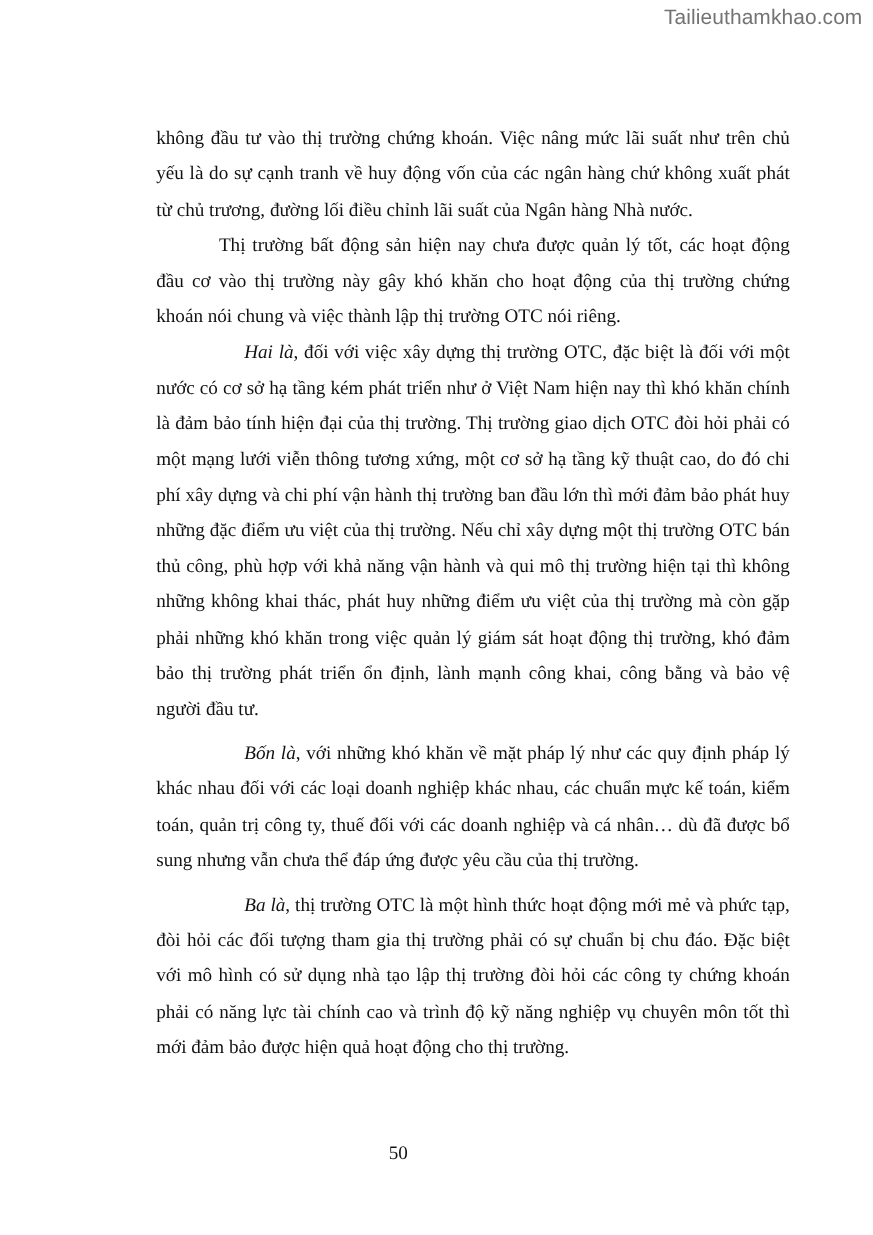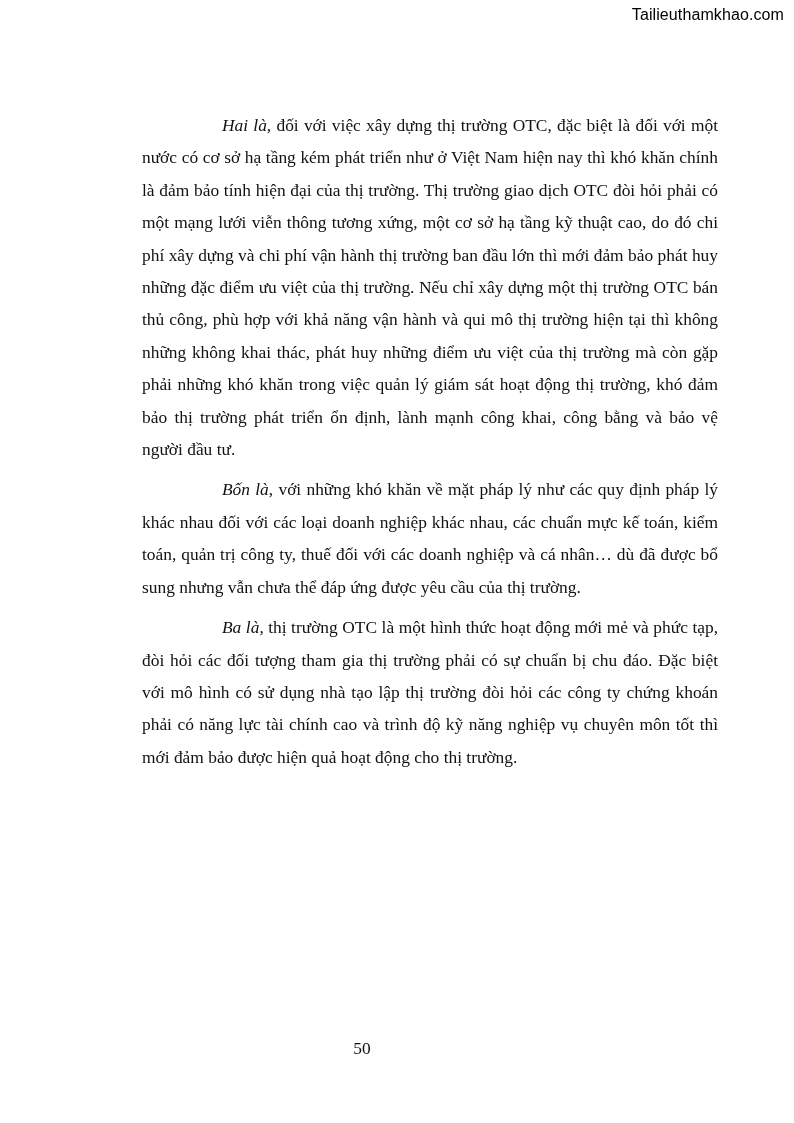--- a/index.html
+++ b/index.html
@@ -4,21 +4,21 @@
 <style>
   html, body { margin: 0; padding: 0; background: #ffffff; }
   body {
     width: 794px; height: 1123px; position: relative; overflow: hidden;
     font-family: "Liberation Serif", "DejaVu Serif", serif;
     color: #111111;
   }
   .watermark {
     position: absolute; top: 6px; right: 10px;
     font-family: "Liberation Sans", "DejaVu Sans", sans-serif;
-    font-size: 16px; color: #000000; letter-spacing: 0.1px;
+    font-size: 19px; color: #737373; letter-spacing: 0.1px;
   }
   .page {
     position: absolute; left: 142px; top: 109px; width: 576px;
   }
   .para {
     margin: 0; font-size: 17.4px; line-height: 32.4px;
     text-align: justify; text-justify: inter-word;
   }
   .para.indent { text-indent: 57px; }
   .para + .para { margin-top: 0; }
@@ -28,20 +28,26 @@
     position: absolute; left: 0; width: 724px; top: 1038px;
     text-align: center; font-size: 17.4px;
   }
 </style>
 </head>
 <body>
 
 <div class="watermark">Tailieuthamkhao.com</div>
 
 <div class="page">
+  <p class="para">
+    <span>không đầu tư vào thị trường chứng khoán. Việc nâng mức lãi suất như trên chủ yếu là do sự cạnh tranh về huy động vốn của các ngân hàng chứ không xuất phát từ chủ trương, đường lối điều chỉnh lãi suất của Ngân hàng Nhà nước.</span>
+  </p>
+  <p class="para indent">
+    <span>Thị trường bất động sản hiện nay chưa được quản lý tốt, các hoạt động đầu cơ vào thị trường này gây khó khăn cho hoạt động của thị trường chứng khoán nói chung và việc thành lập thị trường OTC nói riêng.</span>
+  </p>
   <p class="para indent">
     <span class="em">Hai là</span><span>, đối với việc xây dựng thị trường OTC, đặc biệt là đối với một nước có cơ sở hạ tầng kém phát triển như ở Việt Nam hiện nay thì khó khăn chính là đảm bảo tính hiện đại của thị trường. Thị trường giao dịch OTC đòi hỏi phải có một mạng lưới viễn thông tương xứng, một cơ sở hạ tầng kỹ thuật cao, do đó chi phí xây dựng và chi phí vận hành thị trường ban đầu lớn thì mới đảm bảo phát huy những đặc điểm ưu việt của thị trường. Nếu chỉ xây dựng một thị trường OTC bán thủ công, phù hợp với khả năng vận hành và qui mô thị trường hiện tại thì không những không khai thác, phát huy những điểm ưu việt của thị trường mà còn gặp phải những khó khăn trong việc quản lý giám sát hoạt động thị trường, khó đảm bảo thị trường phát triển ổn định, lành mạnh công khai, công bằng và bảo vệ người đầu tư.</span>
   </p>
   <p class="para indent gap">
     <span class="em">Bốn là</span><span>, với những khó khăn về mặt pháp lý như các quy định pháp lý khác nhau đối với các loại doanh nghiệp khác nhau, các chuẩn mực kế toán, kiểm toán, quản trị công ty, thuế đối với các doanh nghiệp và cá nhân… dù đã được bổ sung nhưng vẫn chưa thể đáp ứng được yêu cầu của thị trường.</span>
   </p>
   <p class="para indent gap">
     <span class="em">Ba là</span><span>, thị trường OTC là một hình thức hoạt động mới mẻ và phức tạp, đòi hỏi các đối tượng tham gia thị trường phải có sự chuẩn bị chu đáo. Đặc biệt với mô hình có sử dụng nhà tạo lập thị trường đòi hỏi các công ty chứng khoán phải có năng lực tài chính cao và trình độ kỹ năng nghiệp vụ chuyên môn tốt thì mới đảm bảo được hiện quả hoạt động cho thị trường.</span>
   </p>
 </div>

